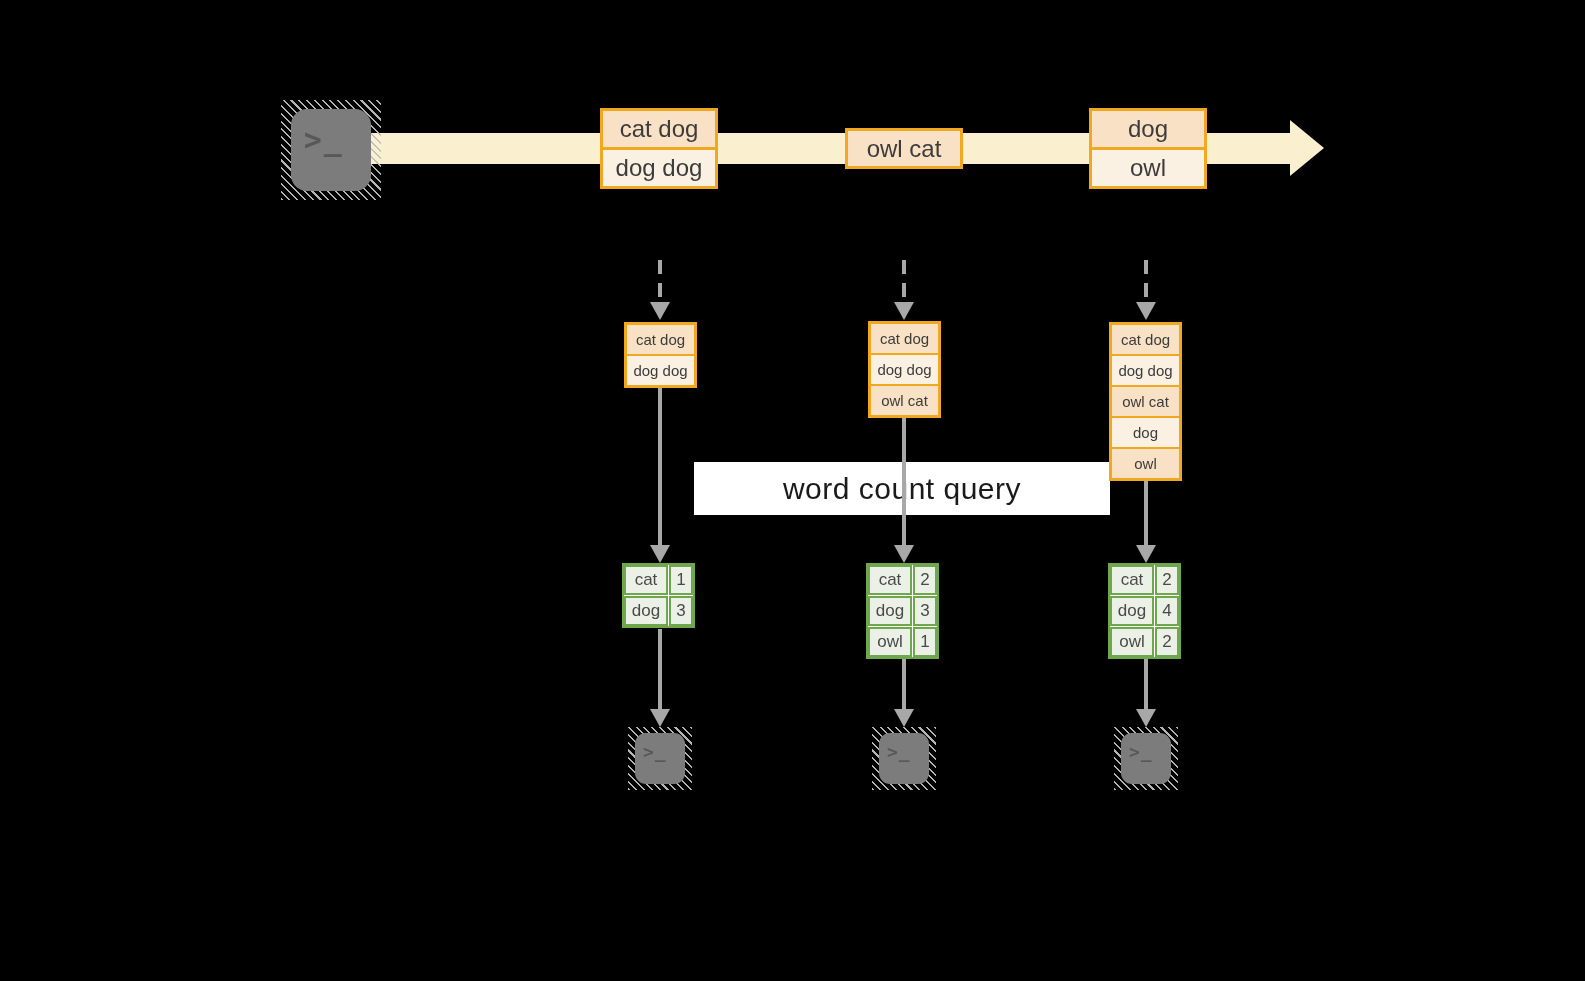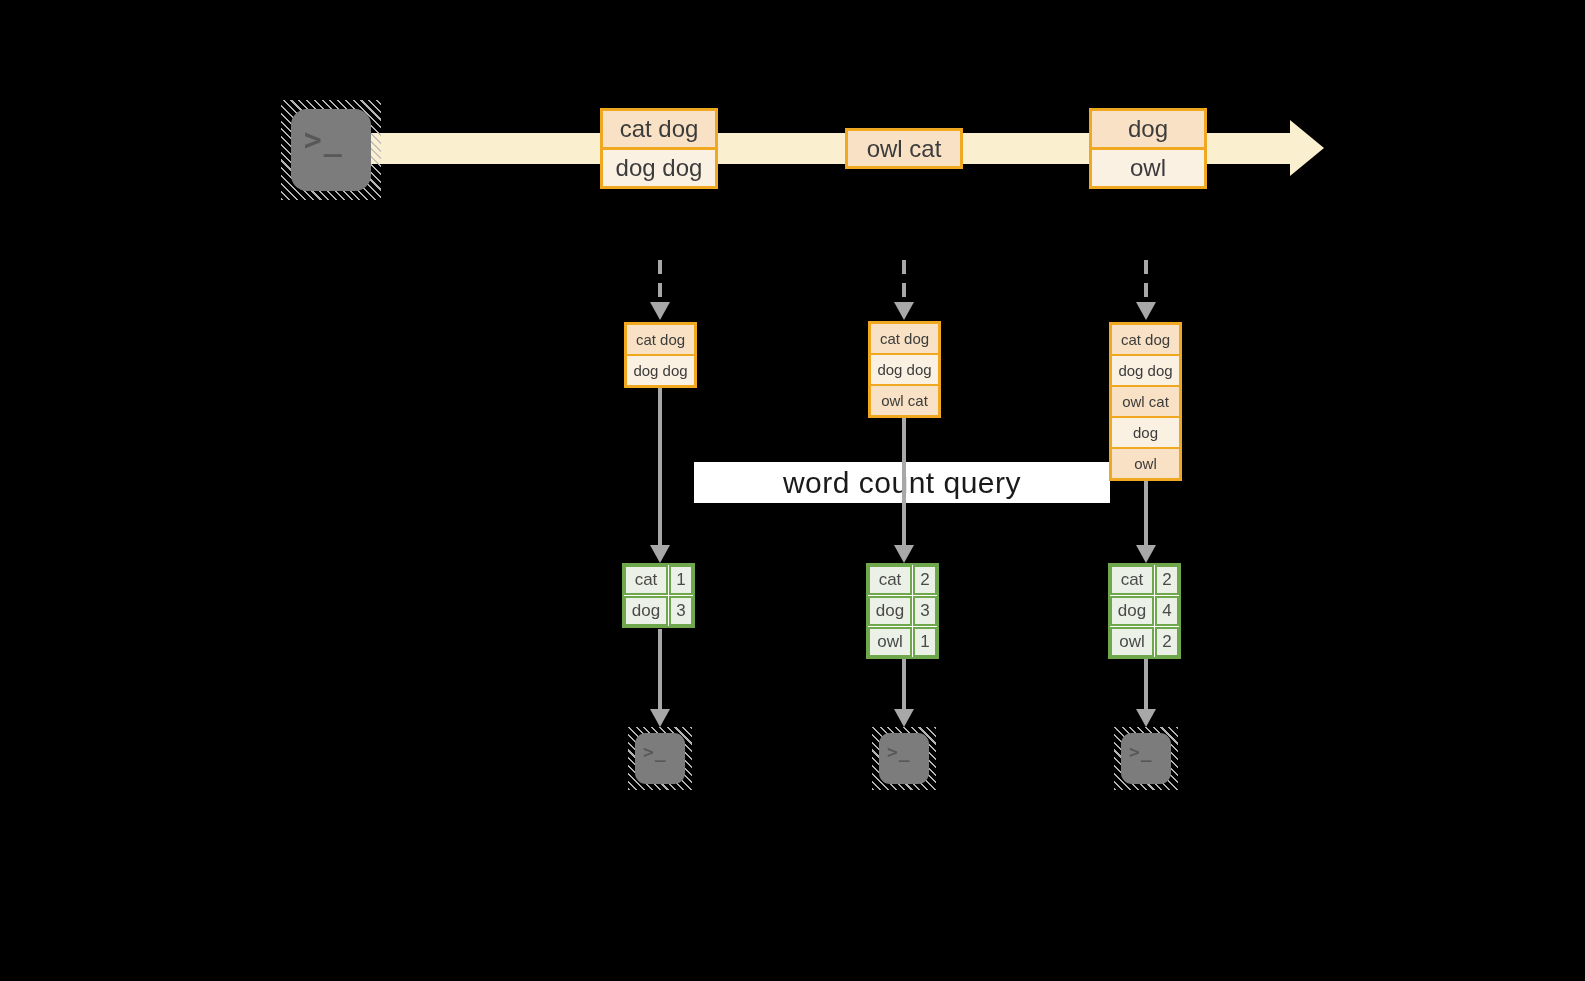--- a/index.html
+++ b/index.html
@@ -40,21 +40,21 @@
   .stack-item:nth-child(odd){background:var(--cell-peach-dark);}
   .stack-item:nth-child(even){background:var(--cell-peach-light);}
   
   .vline{position:absolute;width:4px;background:var(--arrow-gray);z-index:5;}
   .vdash{position:absolute;width:4px;z-index:5;
     background:repeating-linear-gradient(to bottom,var(--arrow-gray) 0 14px,transparent 14px 23px);}
   .vhead{position:absolute;width:0;height:0;z-index:5;
     border-left:10px solid transparent;border-right:10px solid transparent;
     border-top:18px solid var(--arrow-gray);}
   
-  .query-box{position:absolute;left:694px;top:462px;width:416px;height:41px;
+  .query-box{position:absolute;left:694px;top:462px;width:416px;height:53px;
     background:var(--query-bg);display:flex;align-items:center;justify-content:center;
     z-index:4;}
   .query-box span{font-size:30px;color:var(--query-text);letter-spacing:.5px;}
   
   .ctable{position:absolute;display:grid;grid-template-columns:44px 24px;gap:1px;
     background:#fff;border:2px solid var(--green-border);z-index:6;}
   .ccell{border:2px solid var(--green-border);background:var(--green-fill);height:26px;
     display:flex;align-items:center;justify-content:center;font-size:17px;color:#4a4a4a;}
 </style>
 </head>

